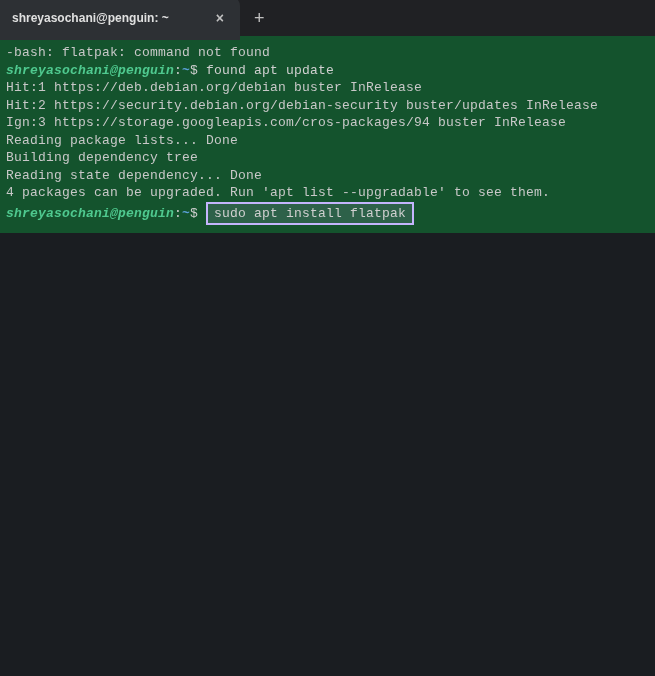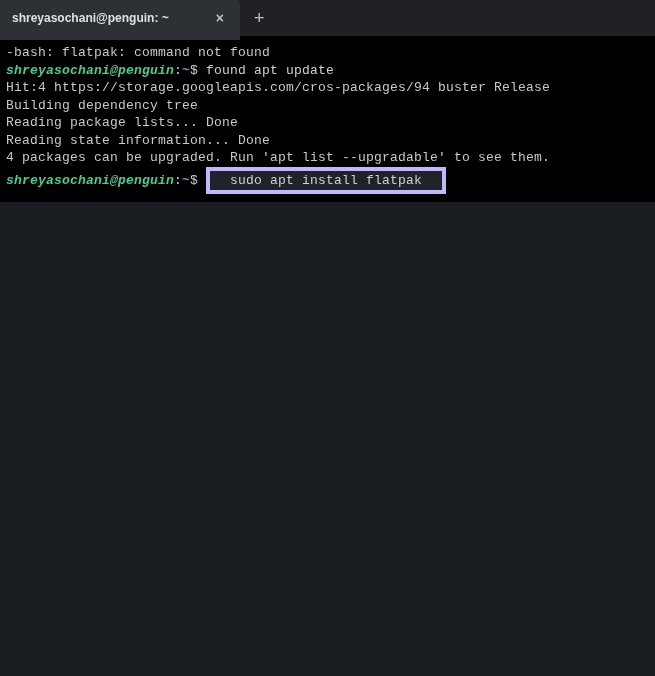--- a/index.html
+++ b/index.html
@@ -47,21 +47,21 @@
       padding: 2px 4px;
     }
     .new-tab {
       color: #c0c0c0;
       font-size: 18px;
       padding: 0 14px;
       cursor: pointer;
       font-family: sans-serif;
     }
     .terminal-body {
-      background: #000000;
+      background: #14532d;
       padding: 8px 6px;
       color: #d0d0d0;
       line-height: 1.35;
       font-size: 13px;
       letter-spacing: 0.2px;
     }
     .line {
       white-space: pre-wrap;
     }
     .prompt-user {
@@ -79,39 +79,41 @@
     .prompt-dollar {
       color: #d0d0d0;
     }
     .cmd {
       color: #d0d0d0;
     }
     .output {
       color: #c8c8c8;
     }
     .highlight-box {
-      border: 4px solid #c4b5fd;
-      padding: 1px 20px;
+      border: 2px solid #c4b5fd;
+      padding: 1px 6px;
       display: inline-block;
       background: rgba(120, 140, 160, 0.25);
     }
   </style>
 </head>
 <body>
 
 <div class="tab-bar">
   <div class="tab">
     <span class="tab-title">shreyasochani@penguin: ~</span>
     <span class="close-icon">×</span>
   </div>
   <div class="new-tab">+</div>
 </div>
 
 <div class="terminal-body">
   <div class="line output">-bash: flatpak: command not found</div>
   <div class="line"><span class="prompt-user">shreyasochani@penguin</span><span class="prompt-colon">:</span><span class="prompt-path">~</span><span class="prompt-dollar">$ </span><span class="cmd">found apt update</span></div>
-  <div class="line output">Hit:4 https://storage.googleapis.com/cros-packages/94 buster Release</div>
+  <div class="line output">Hit:1 https://deb.debian.org/debian buster InRelease</div>
+  <div class="line output">Hit:2 https://security.debian.org/debian-security buster/updates InRelease</div>
+  <div class="line output">Ign:3 https://storage.googleapis.com/cros-packages/94 buster InRelease</div>
+  <div class="line output">Reading package lists... Done</div>
   <div class="line output">Building dependency tree</div>
-  <div class="line output">Reading package lists... Done</div>
-  <div class="line output">Reading state information... Done</div>
+  <div class="line output">Reading state dependency... Done</div>
   <div class="line output">4 packages can be upgraded. Run 'apt list --upgradable' to see them.</div>
   <div class="line"><span class="prompt-user">shreyasochani@penguin</span><span class="prompt-colon">:</span><span class="prompt-path">~</span><span class="prompt-dollar">$ </span><span class="highlight-box"><span class="cmd">sudo apt install flatpak</span></span></div>
 </div>
 
 </body></html>

